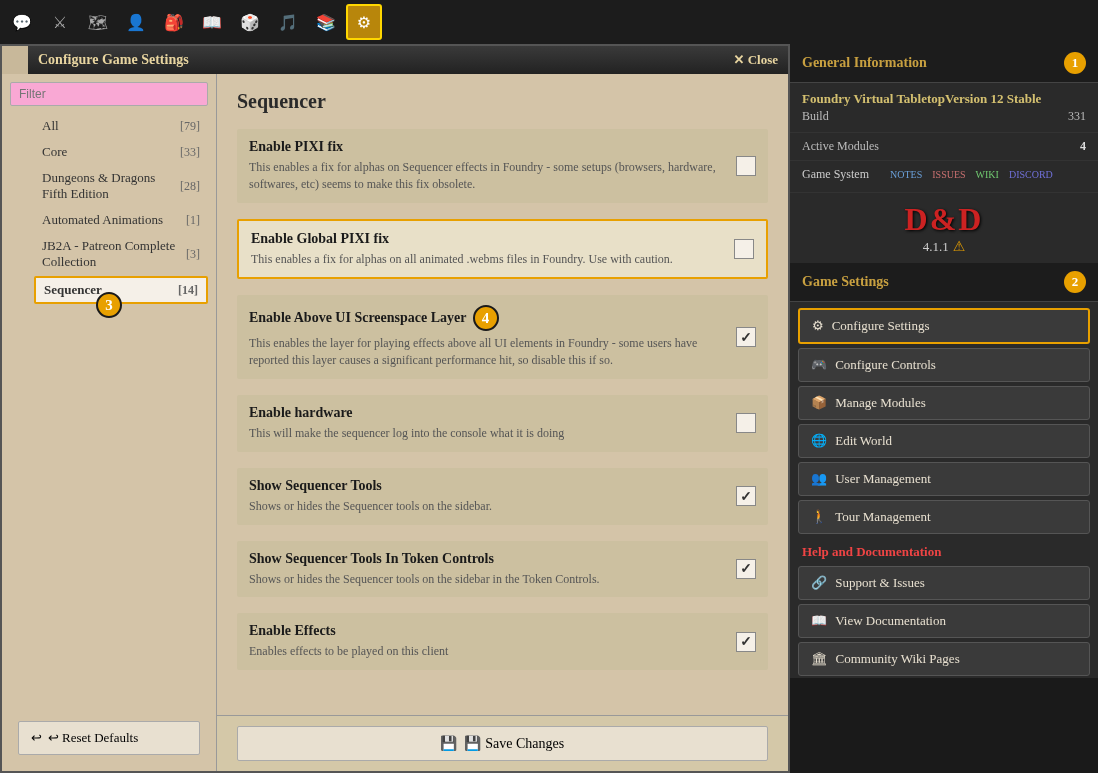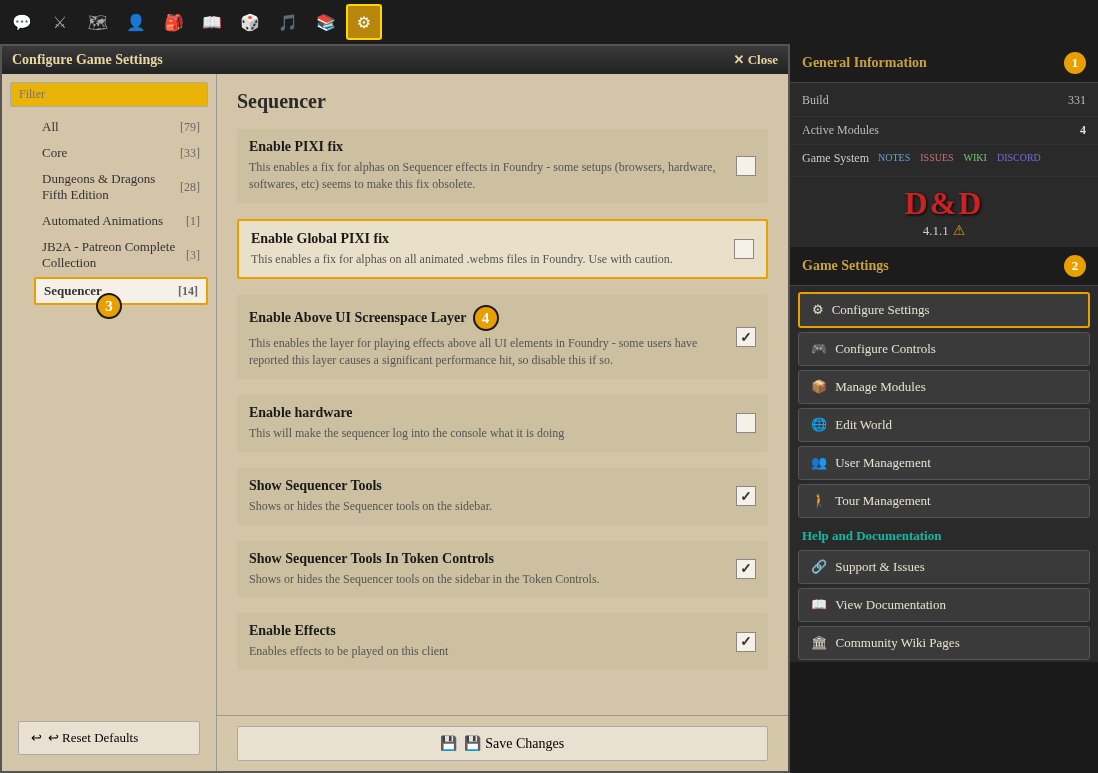--- a/index.html
+++ b/index.html
@@ -60,20 +60,21 @@
     .dialog-titlebar {
       background: linear-gradient(180deg, #3a3a3a 0%, #222 100%);
       color: #e8d5a0;
       padding: 6px 10px;
       display: flex;
       align-items: center;
       justify-content: space-between;
       font-size: 14px;
       font-weight: bold;
       flex-shrink: 0;
+      margin-left: 26px;
     }
     .dialog-close {
       color: #e8d5a0;
       cursor: pointer;
       font-size: 13px;
       display: flex;
       align-items: center;
       gap: 4px;
     }
 
@@ -93,23 +94,23 @@
       flex-shrink: 0;
       padding: 8px;
       gap: 2px;
       overflow-y: auto;
     }
 
     .filter-input {
       width: 100%;
       padding: 4px 8px;
       border: 1px solid #aaa;
-      background: #eab308;
+      background: #f9a8d4;
       font-size: 12px;
-      font-family: Liberation Serif, serif;
+      font-family: Liberation Sans, sans-serif;
       border-radius: 2px;
       margin-bottom: 6px;
     }
 
     .sidebar-item {
       display: flex;
       justify-content: space-between;
       align-items: center;
       padding: 4px 8px;
       cursor: pointer;
@@ -305,21 +306,22 @@
     }
 
     .game-system-row {
       padding: 6px 12px;
       border-bottom: 1px solid #333;
       color: #ccc;
       font-size: 12px;
     }
     .game-system-row .gs-header {
       display: flex;
-      gap: 6px;
+      align-items: center;
+      gap: 18px;
       margin-bottom: 4px;
     }
     .gs-links { display: flex; gap: 4px; }
     .gs-link {
       font-size: 10px;
       cursor: pointer;
       padding: 1px 3px;
       border-radius: 2px;
     }
     .gs-link.notes { color: #6a9fd8; }
@@ -367,21 +369,21 @@
       gap: 8px;
       width: calc(100% - 16px);
       text-align: left;
     }
     .panel-btn.active-btn {
       border: 2px solid #e8a000;
       background: #3a3a3a;
     }
 
     .panel-section-label {
-      color: #14b8a6;
+      color: #ef4444;
       font-size: 13px;
       font-weight: bold;
       padding: 8px 12px 4px 12px;
     }
 
     .bottom-bg {
       flex: 1;
       background: #1a1a1a;
     }
 
@@ -546,20 +548,21 @@
   </div>
 
   <div class="right-panel">
 
     <div class="panel-section-header">
       <span>General Information</span>
       <div class="panel-number-badge">1</div>
     </div>
 
     <div class="foundry-info">
+      <div class="title-line">Foundry Virtual TabletopVersion 12 Stable</div>
       <div class="build-line">
         <span>Build</span>
         <span>331</span>
       </div>
     </div>
 
     <div class="info-row">
       <span class="label">Active Modules</span>
       <span class="value">4</span>
     </div>

